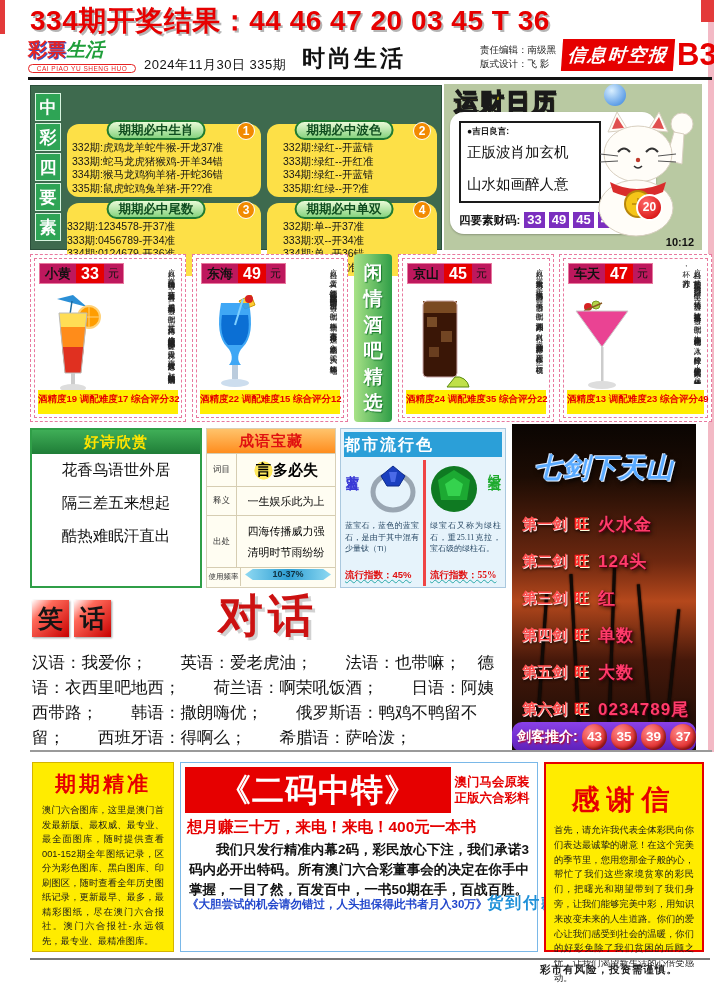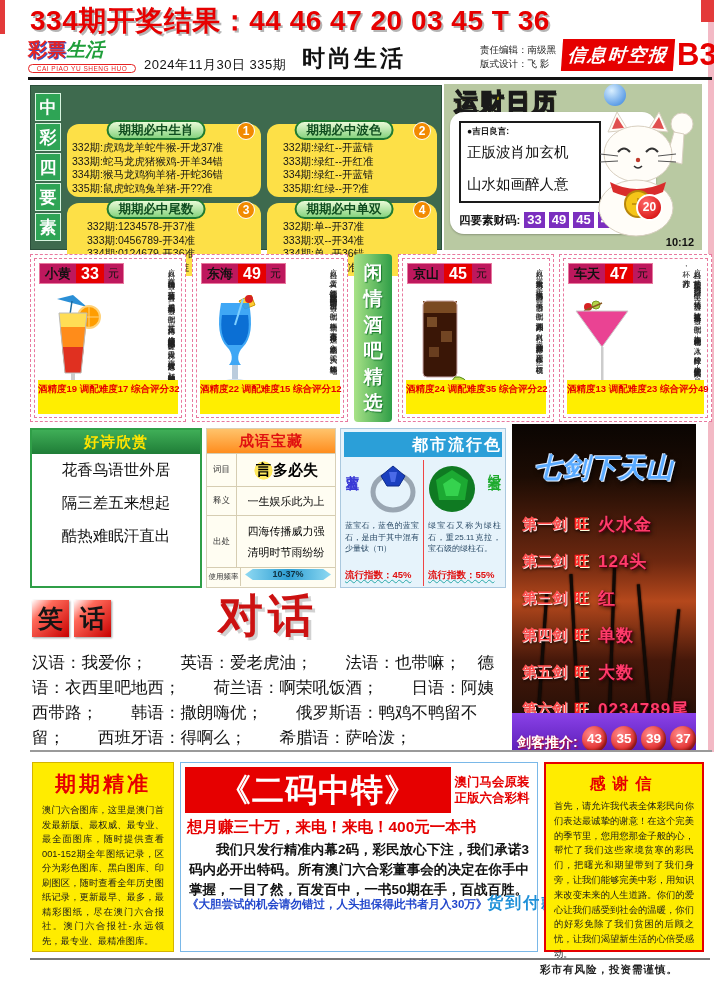--- a/index.html
+++ b/index.html
@@ -36,21 +36,21 @@
   .fe-side span{display:block;width:26px;height:28px;margin-bottom:2px;background:#2ea455;border:1px solid #d8f5e0;color:#fff;font-weight:900;font-size:17px;text-align:center;line-height:27px;}
   .fe-box{position:absolute;background:#fde047;border-radius:12px;margin-top:32px;}
   .fe-b0{left:36px;top:6px;width:194px;height:73px;}
   .fe-b1{left:236px;top:6px;width:170px;height:73px;}
   .fe-b2{left:36px;top:85px;width:194px;height:73px;}
   .fe-b3{left:236px;top:85px;width:170px;height:73px;}
   .fe-pill{position:absolute;top:-4px;left:50%;transform:translateX(-58%);background:linear-gradient(#eafbd8,#86d37e);border:2px solid #1f7a33;border-radius:12px;color:#0f4d1f;font-weight:900;font-size:12.5px;padding:0 10px;line-height:16px;white-space:nowrap;}
   .fe-num{position:absolute;top:-2px;right:6px;width:18px;height:18px;border-radius:50%;background:#f28a00;border:1px solid #fff;color:#fff;font-weight:900;font-size:12px;text-align:center;line-height:17px;}
   .fe-lines{padding:17px 3px 0 5px;font-size:10.5px;line-height:13.5px;color:#151515;white-space:nowrap;}
   .fe-b1 .fe-lines,.fe-b3 .fe-lines{padding-left:16px;}
-  .fe-b2 .fe-lines{padding-left:20px;}
+  .fe-b2 .fe-lines{padding-left:0;}
 
   
   .cal{left:444px;top:84px;width:258px;height:166px;background:#b9c9a2;}
   .cal-title{position:absolute;left:10px;top:2px;font-size:24px;font-weight:900;color:#ffe400;letter-spacing:2px;-webkit-text-stroke:1.2px #1a1a1a;text-shadow:1px 2px 0 #1a1a1a;}
   .cal-ball{position:absolute;left:160px;top:0;width:22px;height:22px;border-radius:50%;background:radial-gradient(circle at 35% 30%,#d9efff,#2f7fdd);}
   .cal-card{position:absolute;left:6px;top:28px;width:206px;height:122px;background:#fff;border-radius:14px;box-shadow:0 1px 2px rgba(0,0,0,0.25);}
   .cal-inner{position:absolute;left:9px;top:9px;width:142px;height:82px;border:2px solid #1a1a1a;padding:3px 6px;}
   .cal-motto-label{font-size:8.5px;font-weight:700;color:#111;}
   .cal-line1{font-size:14.5px;color:#111;margin-top:5px;white-space:nowrap;}
   .cal-line2{font-size:14.5px;color:#111;margin-top:13px;white-space:nowrap;}
@@ -65,21 +65,21 @@
   .drinks{left:30px;top:254px;width:682px;height:168px;}
   .dcard{position:absolute;top:0;height:168px;border:1px dashed #e8799f;padding:3px;background:#fff;}
   .dcard-inner{position:relative;width:100%;height:100%;border:1px dashed #e8799f;}
   .dc0{left:0;width:156px;} .dc1{left:162px;width:156px;} .dc2{left:368px;width:156px;} .dc3{left:529px;width:153px;}
   .d-head{position:absolute;left:4px;top:4px;display:flex;align-items:center;border:1px solid #e8799f;background:#be185d;}
   .d-name{font-weight:900;font-size:13px;color:#111;padding:0 5px;line-height:19px;}
   .d-price{background:#e60000;color:#fff;font-weight:900;font-size:16px;min-width:28px;text-align:center;line-height:19px;padding:0 2px;}
   .d-unit{font-size:11px;color:#111;padding:0 4px;line-height:19px;}
   .d-desc{position:absolute;right:4px;top:5px;height:120px;max-width:84px;writing-mode:vertical-rl;font-size:7.5px;line-height:1.5;letter-spacing:0.5px;color:#222;overflow:hidden;}
   .d-img{position:absolute;left:8px;top:36px;width:60px;height:100px;}
-  .d-stats{position:absolute;left:3px;right:3px;bottom:3px;height:34px;background:#ffee00;color:#e60000;font-weight:900;font-size:9.5px;text-align:center;line-height:17px;white-space:nowrap;}
+  .d-stats{position:absolute;left:3px;right:3px;bottom:3px;height:24px;background:#ffee00;color:#e60000;font-weight:900;font-size:9.5px;text-align:center;line-height:17px;white-space:nowrap;}
   .d-strip{position:absolute;left:324px;top:0;width:38px;height:168px;background:linear-gradient(90deg,#a8e287,#2f9e47);border-radius:4px;display:flex;flex-direction:column;align-items:center;justify-content:center;}
   .d-strip span{color:#fff;font-weight:900;font-size:19px;line-height:26px;text-shadow:1px 1px 1px #1a7a2e;}
 
   
   .poem{left:30px;top:428px;width:172px;height:160px;border:2px solid #2f9e47;background:#fff;}
   .poem-h{height:24px;background:linear-gradient(#3fae57,#1f7d37);color:#ffe400;font-weight:900;font-size:15px;text-align:center;line-height:24px;letter-spacing:1px;}
   .poem-line{height:33px;display:flex;align-items:center;justify-content:center;font-size:15.5px;color:#111;white-space:nowrap;}
 
   
   .idiom{left:206px;top:428px;width:130px;height:160px;border:1px solid #d8d0b8;background:#fffdf2;}
@@ -89,42 +89,42 @@
   .id-val{flex:1;display:flex;flex-direction:column;align-items:center;justify-content:center;}
   .id-r1{height:33px;} .id-r1 .id-val{font-size:15px;font-weight:700;flex-direction:row;}
   .hl-char{background:radial-gradient(circle,#ffe95e 62%,rgba(255,233,94,0) 66%);border-radius:50%;padding:1px 2px;}
   .id-r2{height:29px;} .id-r2 .id-val{font-size:11px;}
   .id-r3{height:52px;} .id-r3 .id-val{font-size:11px;line-height:21px;}
   .id-r4{height:19px;} .id-r4 .id-label{font-size:7.5px;width:34px;}
   .id-lens{flex:1;margin:0 4px;height:13px;background:linear-gradient(90deg,#8fd9f2,#2e9fd4,#8fd9f2);clip-path:polygon(0 50%,9% 8%,91% 8%,100% 50%,91% 92%,9% 92%);color:#10303f;font-weight:800;font-size:9px;text-align:center;line-height:13px;}
 
   
   .fashion{left:340px;top:428px;width:166px;height:160px;background:#e6f3fb;border:1px solid #aac8de;}
-  .fash-h{margin:3px;height:25px;background:#2b9fd8;color:#fff;font-weight:900;font-size:16px;text-align:right;line-height:25px;letter-spacing:2px;}
+  .fash-h{margin:3px;height:25px;background:#2b9fd8;color:#fff;font-weight:900;font-size:16px;text-align:left;line-height:25px;letter-spacing:2px;}
   .fash-cols{display:flex;height:126px;}
   .fash-col{width:50%;position:relative;padding:2px 4px;}
-  .fash-col+.fash-col{border-left:1px solid #ef4444;}
+  .fash-col+.fash-col{border-left:3px solid #ef4444;font-family:Liberation Serif, serif;}
   .fash-name{position:absolute;top:4px;writing-mode:vertical-rl;font-weight:900;font-size:13px;letter-spacing:2px;}
   .fn-blue{left:2px;color:#3a3ad6;}
   .fn-green{right:2px;color:#1faa2e;}
   .fash-img-l{position:absolute;right:2px;top:2px;width:56px;height:52px;}
   .fash-img-r{position:absolute;left:3px;top:4px;width:50px;height:50px;}
   .fash-desc{position:absolute;left:4px;right:4px;top:60px;font-size:8px;line-height:11.5px;color:#2a4a66;text-align:justify;}
   .fash-idx{position:absolute;left:4px;bottom:4px;color:#e01010;font-weight:800;font-size:9.5px;text-decoration:underline wavy #2aa9a9;white-space:nowrap;}
 
   
   .swords{left:512px;top:424px;width:184px;height:328px;background:linear-gradient(180deg,#0a0502 0%,#1c0c04 16%,#6e2810 42%,#b5481c 54%,#46180a 72%,#140a05 100%);overflow:hidden;}
   .sword-sil{position:absolute;width:3px;background:#120a06;box-shadow:0 0 2px #000;}
   .sw-title{position:absolute;left:0;right:0;top:26px;text-align:center;font-family:var(--serif);font-style:italic;font-weight:900;font-size:27px;color:#59aaff;letter-spacing:1px;text-shadow:1px 1px 0 #e8f2ff,-1px -1px 0 #cfe4ff,2px 3px 5px #000;white-space:nowrap;}
   .sw-rows{position:absolute;left:10px;top:82px;right:2px;}
   .sw-row{height:37px;display:flex;align-items:center;white-space:nowrap;}
   .sw-a{color:#ff4d4d;font-weight:900;font-size:15px;text-shadow:1px 1px 0 #ffe2e2,1px 2px 3px #000;}
   .sw-b{color:#ff2222;font-weight:900;font-size:15px;margin-left:7px;text-shadow:1px 1px 0 #ffd,1px 2px 3px #000;}
   .sw-c{color:#ff3b6b;font-weight:900;font-size:17px;margin-left:9px;letter-spacing:1px;text-shadow:1px 1px 0 #5a0010,2px 2px 4px #000;}
-  .sw-foot{position:absolute;left:0;right:0;bottom:0;height:39px;background:linear-gradient(180deg,#8a41e8,#5c1fb8);display:flex;align-items:flex-end;padding-left:5px;}
+  .sw-foot{position:absolute;left:0;right:0;bottom:0;height:30px;background:linear-gradient(180deg,#8a41e8,#5c1fb8);display:flex;align-items:center;padding-left:5px;border-radius:10px;}
   .sw-foot-label{color:#fff;font-weight:900;font-size:14px;text-shadow:1px 1px 2px #c00;white-space:nowrap;}
   .sw-ball{width:26px;height:26px;border-radius:50%;background:radial-gradient(circle at 35% 30%,#ff8a8a,#d40000);color:#fff;font-weight:900;font-size:13.5px;text-align:center;line-height:26px;margin-left:4px;box-shadow:inset -2px -2px 3px rgba(0,0,0,0.4);}
 
   
   .joke{left:30px;top:592px;width:480px;height:152px;}
   .joke-tag{position:absolute;top:8px;width:37px;height:37px;background:linear-gradient(135deg,#ffffff 0%,#ff6a5a 30%,#c80000 100%);display:flex;align-items:center;justify-content:center;font-family:var(--serif);font-weight:900;font-size:25px;color:#141414;box-shadow:1px 1px 2px rgba(0,0,0,0.4);}
   .jt0{left:2px;} .jt1{left:44px;}
   .joke-title{position:absolute;left:188px;top:-6px;font-family:var(--serif);font-weight:900;font-size:45px;color:#cc1111;letter-spacing:5px;text-shadow:3px 3px 0 rgba(140,140,140,0.4);}
   .joke-body{position:absolute;left:2px;top:58px;width:478px;font-size:16.5px;line-height:25px;color:#111;}
 
@@ -140,21 +140,21 @@
   .ad-two{left:180px;top:762px;width:358px;height:190px;background:#fff;border:1px solid #7ab8e8;}
   .ad-two-banner{display:flex;margin:4px;height:46px;}
   .ad-two-red{flex:1;background:#e60000;color:#fff;font-family:var(--serif);font-weight:900;font-size:32px;text-align:center;line-height:46px;letter-spacing:1px;white-space:nowrap;}
   .ad-two-side{width:82px;display:flex;flex-direction:column;justify-content:center;color:#e60000;font-weight:800;font-size:12.5px;line-height:16px;text-align:center;white-space:nowrap;}
   .ad-two-slogan{color:#e60000;font-weight:900;font-size:15.5px;margin:3px 6px 2px;white-space:nowrap;}
   .ad-two-body{margin:2px 8px;font-size:13.5px;font-weight:700;line-height:20px;color:#111;text-indent:2em;text-align:justify;}
   .ad-two-foot{position:absolute;left:6px;right:8px;top:130px;display:flex;align-items:baseline;}
   .ad-two-note{color:#2247cc;font-weight:800;font-size:11.5px;white-space:nowrap;}
   .ad-two-cod{margin-left:auto;color:#1e90d8;font-weight:900;font-size:16px;letter-spacing:2px;white-space:nowrap;}
   .ad-thx{left:544px;top:762px;width:160px;height:190px;background:#ffec00;border:2px solid #e60000;}
-  .ad-thx-title{font-family:var(--serif);font-weight:900;font-size:16px;color:#e60000;text-align:center;margin-top:10px;letter-spacing:7px;}
+  .ad-thx-title{font-family:var(--serif);font-weight:900;font-size:28px;color:#e60000;text-align:center;margin-top:17px;letter-spacing:7px;}
   .ad-thx-body{padding:4px 8px;font-size:9.3px;line-height:14.8px;color:#1a1a1a;text-align:justify;}
 </style>
 </head>
 <body>
 
 <div class="abs edge-left"></div>
 <div class="abs edge-right-top"></div>
 <div class="abs edge-right"></div>
 
 <div class="abs headline">334期开奖结果：44 46 47 20 03 45 T 36</div>

